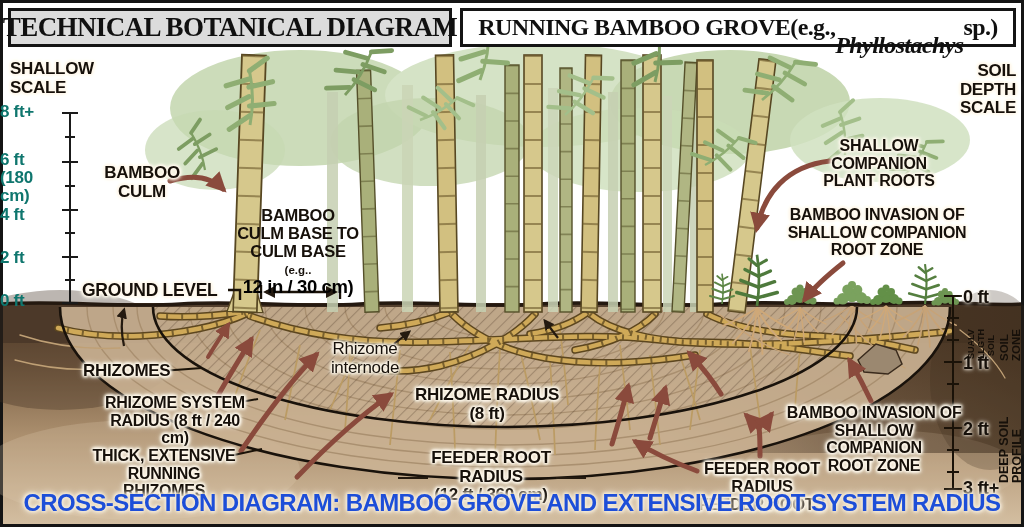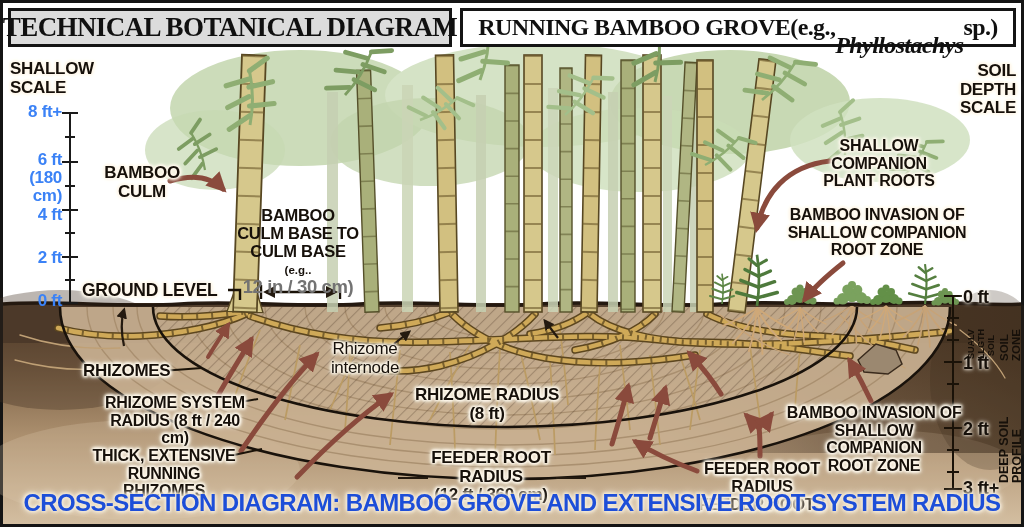--- a/index.html
+++ b/index.html
@@ -13,34 +13,34 @@
   .hdr-right{left:460px;top:8px;width:556px;height:39px;background:#ffffff;font-size:24px;}
   .hdr-right .norm{font-weight:bold;}
   .hdr-right .ital{font-style:italic;font-weight:bold;margin-top:36px;}
   .lbl{position:absolute;z-index:3;font-weight:bold;color:#16100a;text-align:center;
        white-space:pre-line;line-height:1.1;letter-spacing:-0.3px;
        text-shadow:0 0 3px #fff8ec,0 0 5px #fff8ec,0 0 7px #fff8ec,1px 1px 3px #fff8ec,
                    -1px -1px 3px #fff8ec,1px -1px 3px #fff8ec,-1px 1px 3px #fff8ec;}
   .lbl.nrm{font-weight:normal;}
   .lbl.left{text-align:left;}
   .lbl.right{text-align:right;}
-  .tickL{position:absolute;z-index:3;left:0;width:62px;text-align:right;font-weight:bold;
-         font-size:17px;color:#3b82f6;white-space:pre-line;line-height:1.05;letter-spacing:-0.3px;}
+  .tickL{position:absolute;z-index:3;left:0;width:62px;text-align:left;font-weight:bold;
+         font-size:17px;color:#0f766e;white-space:pre-line;line-height:1.05;letter-spacing:-0.3px;}
   .tickR{position:absolute;z-index:3;left:963px;text-align:left;font-weight:bold;
          font-size:18px;color:#16100a;letter-spacing:-0.3px;
          text-shadow:0 0 3px #fff8ec,0 0 5px #fff8ec;}
   .vtext{position:absolute;z-index:3;writing-mode:vertical-rl;transform:rotate(180deg);
          font-weight:bold;color:#16100a;letter-spacing:0px;line-height:1;}
   .caption{position:absolute;z-index:4;left:0;width:100%;top:489px;text-align:center;
            font-weight:bold;font-size:24px;letter-spacing:-0.6px;color:#1d4ed8;
            text-shadow:0 0 4px #f3ead8,0 0 6px #f3ead8,0 0 9px #f3ead8,1px 1px 3px #f3ead8,-1px -1px 3px #f3ead8;}
   .spacing-block{position:absolute;z-index:3;left:228px;top:206px;width:140px;text-align:center;}
   .spacing-block .t{font-weight:bold;font-size:16.5px;line-height:1.1;white-space:pre-line;letter-spacing:-0.3px;color:#16100a;}
   .spacing-block .e{font-weight:bold;font-size:11.5px;margin-top:4px;color:#16100a;}
-  .spacing-block .v{font-weight:bold;font-size:18.5px;letter-spacing:-0.4px;color:#737373;}
+  .spacing-block .v{font-weight:bold;font-size:18.5px;letter-spacing:-0.4px;color:#000000;}
 </style>
 </head>
 <body>
 
 <div class="stage">
 
   <svg width="1024" height="527" viewBox="0 0 1024 527">
     <defs>
       <linearGradient id="soilGrad" x1="0" y1="0" x2="0" y2="1">
         <stop offset="0" stop-color="#55402d"></stop>

